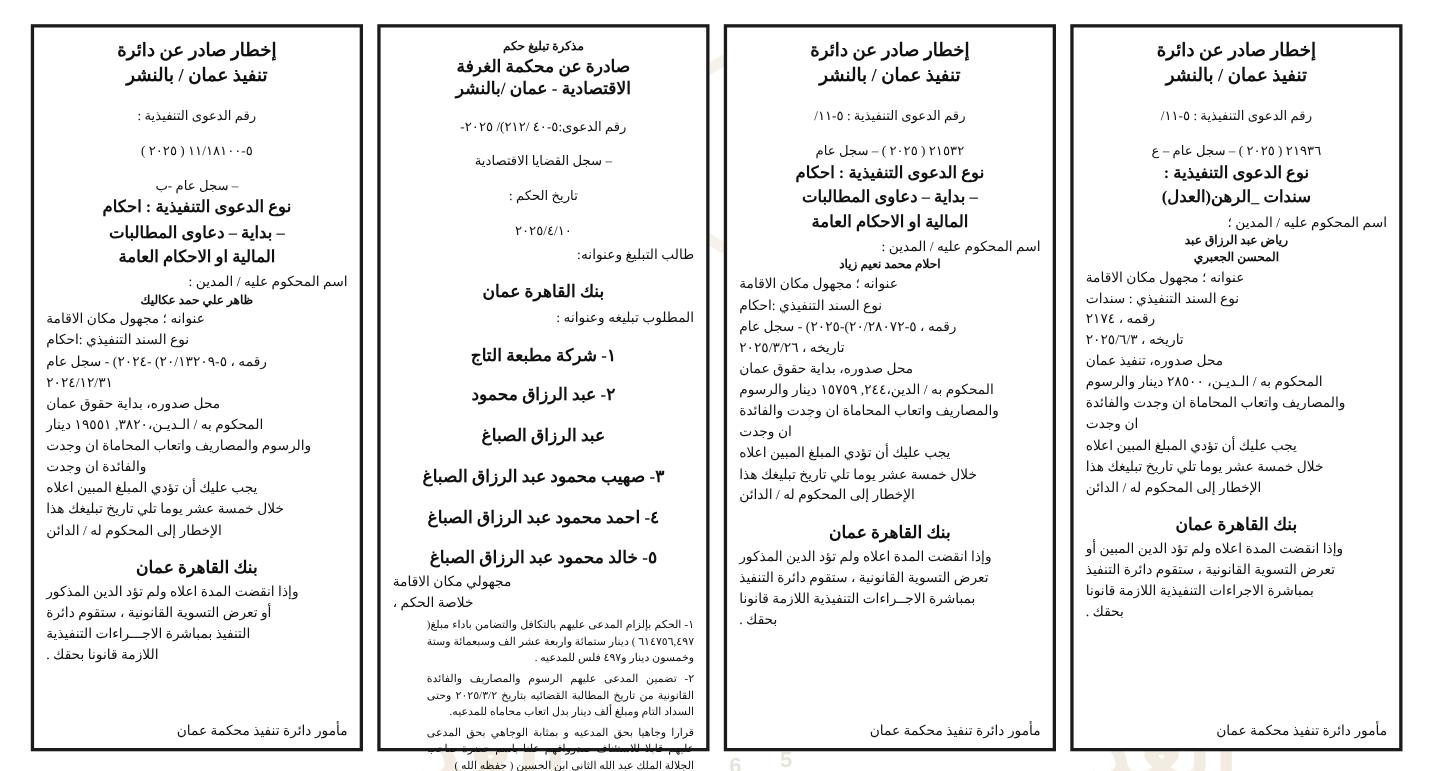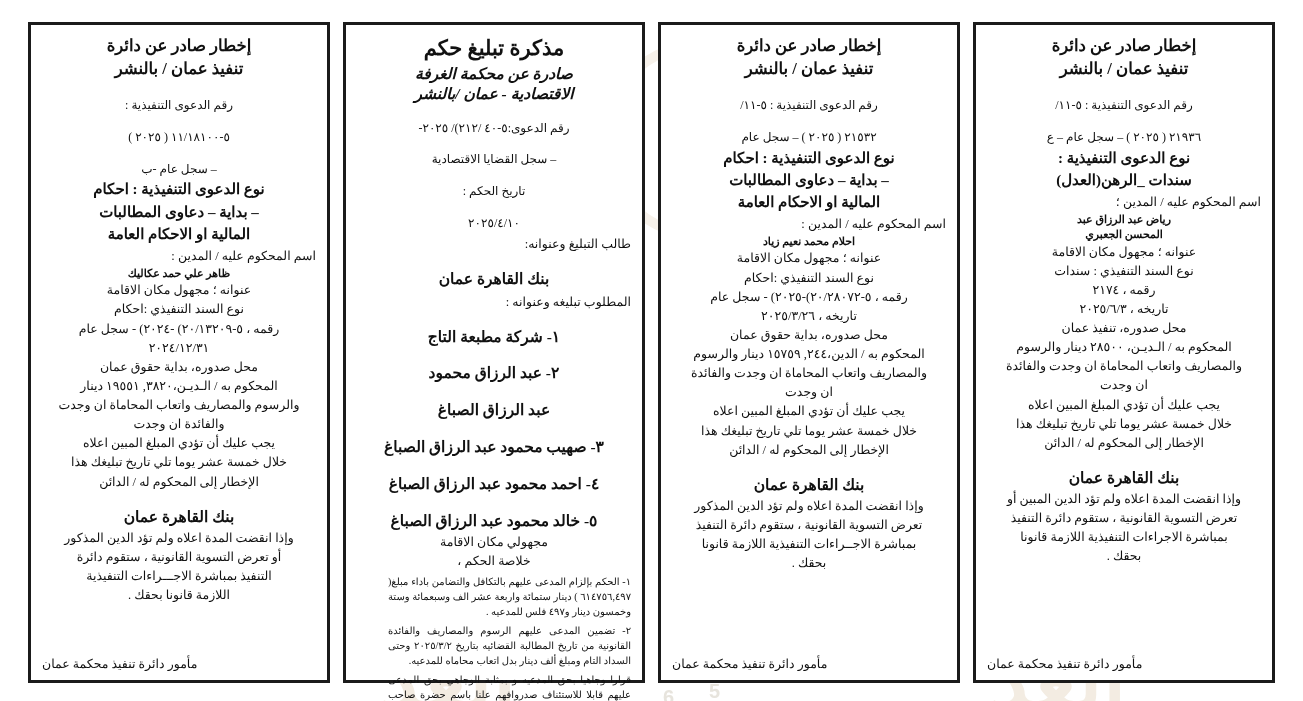--- a/index.html
+++ b/index.html
@@ -77,21 +77,20 @@
   .n-title {
     font-weight: 700;
     font-size: 16.5px;
     line-height: 1.3;
     margin-bottom: 2px;
   }
   .n-title-sm {
     font-weight: 700;
     font-size: 15.5px;
     line-height: 1.3;
-    font-style: italic;
   }
   .n-sub {
     font-weight: 400;
     font-size: 12px;
     line-height: 1.32;
     margin-top: 16px;
   }
   .n-bold-blk {
     font-weight: 700;
     font-size: 15px;
@@ -106,45 +105,45 @@
   }
   .n-name {
     font-weight: 700;
     font-size: 11px;
     line-height: 1.3;
     margin-top: 1px;
   }
   .n-line {
     font-size: 12.5px;
     line-height: 1.45;
-    text-align: center;
+    text-align: left;
     margin-top: 1px;
   }
   .n-para-j {
     font-size: 10px;
     line-height: 1.5;
     text-align: justify;
     margin-top: 4px;
     margin-left: 31px;
   }
   .n-strong-c {
     font-weight: 700;
     font-size: 15.5px;
     line-height: 1.35;
     margin-top: 16px;
   }
   .n-foot {
     font-size: 12.5px;
-    text-align: left;
+    text-align: right;
     margin-top: auto;
     padding-top: 8px;
   }
 
   
-  .notice.wide-ruling .n-title { font-size: 21px; }
+  .notice.wide-ruling .n-title { font-size: 11px; }
 </style>
 </head>
 <body>
 
 <div class="watermark">
   <div class="wm-circle" style="left:600px; top:40px; width:180px; height:180px;"></div>
   <div class="wm-arab" style="left:380px; top:630px;">الغد</div>
   <div class="wm-arab" style="left:990px; top:630px;">الغد</div>
   <div class="wm-num" style="left:620px; top:85px;">11</div>
   <div class="wm-num" style="left:672px; top:78px;">12</div>

